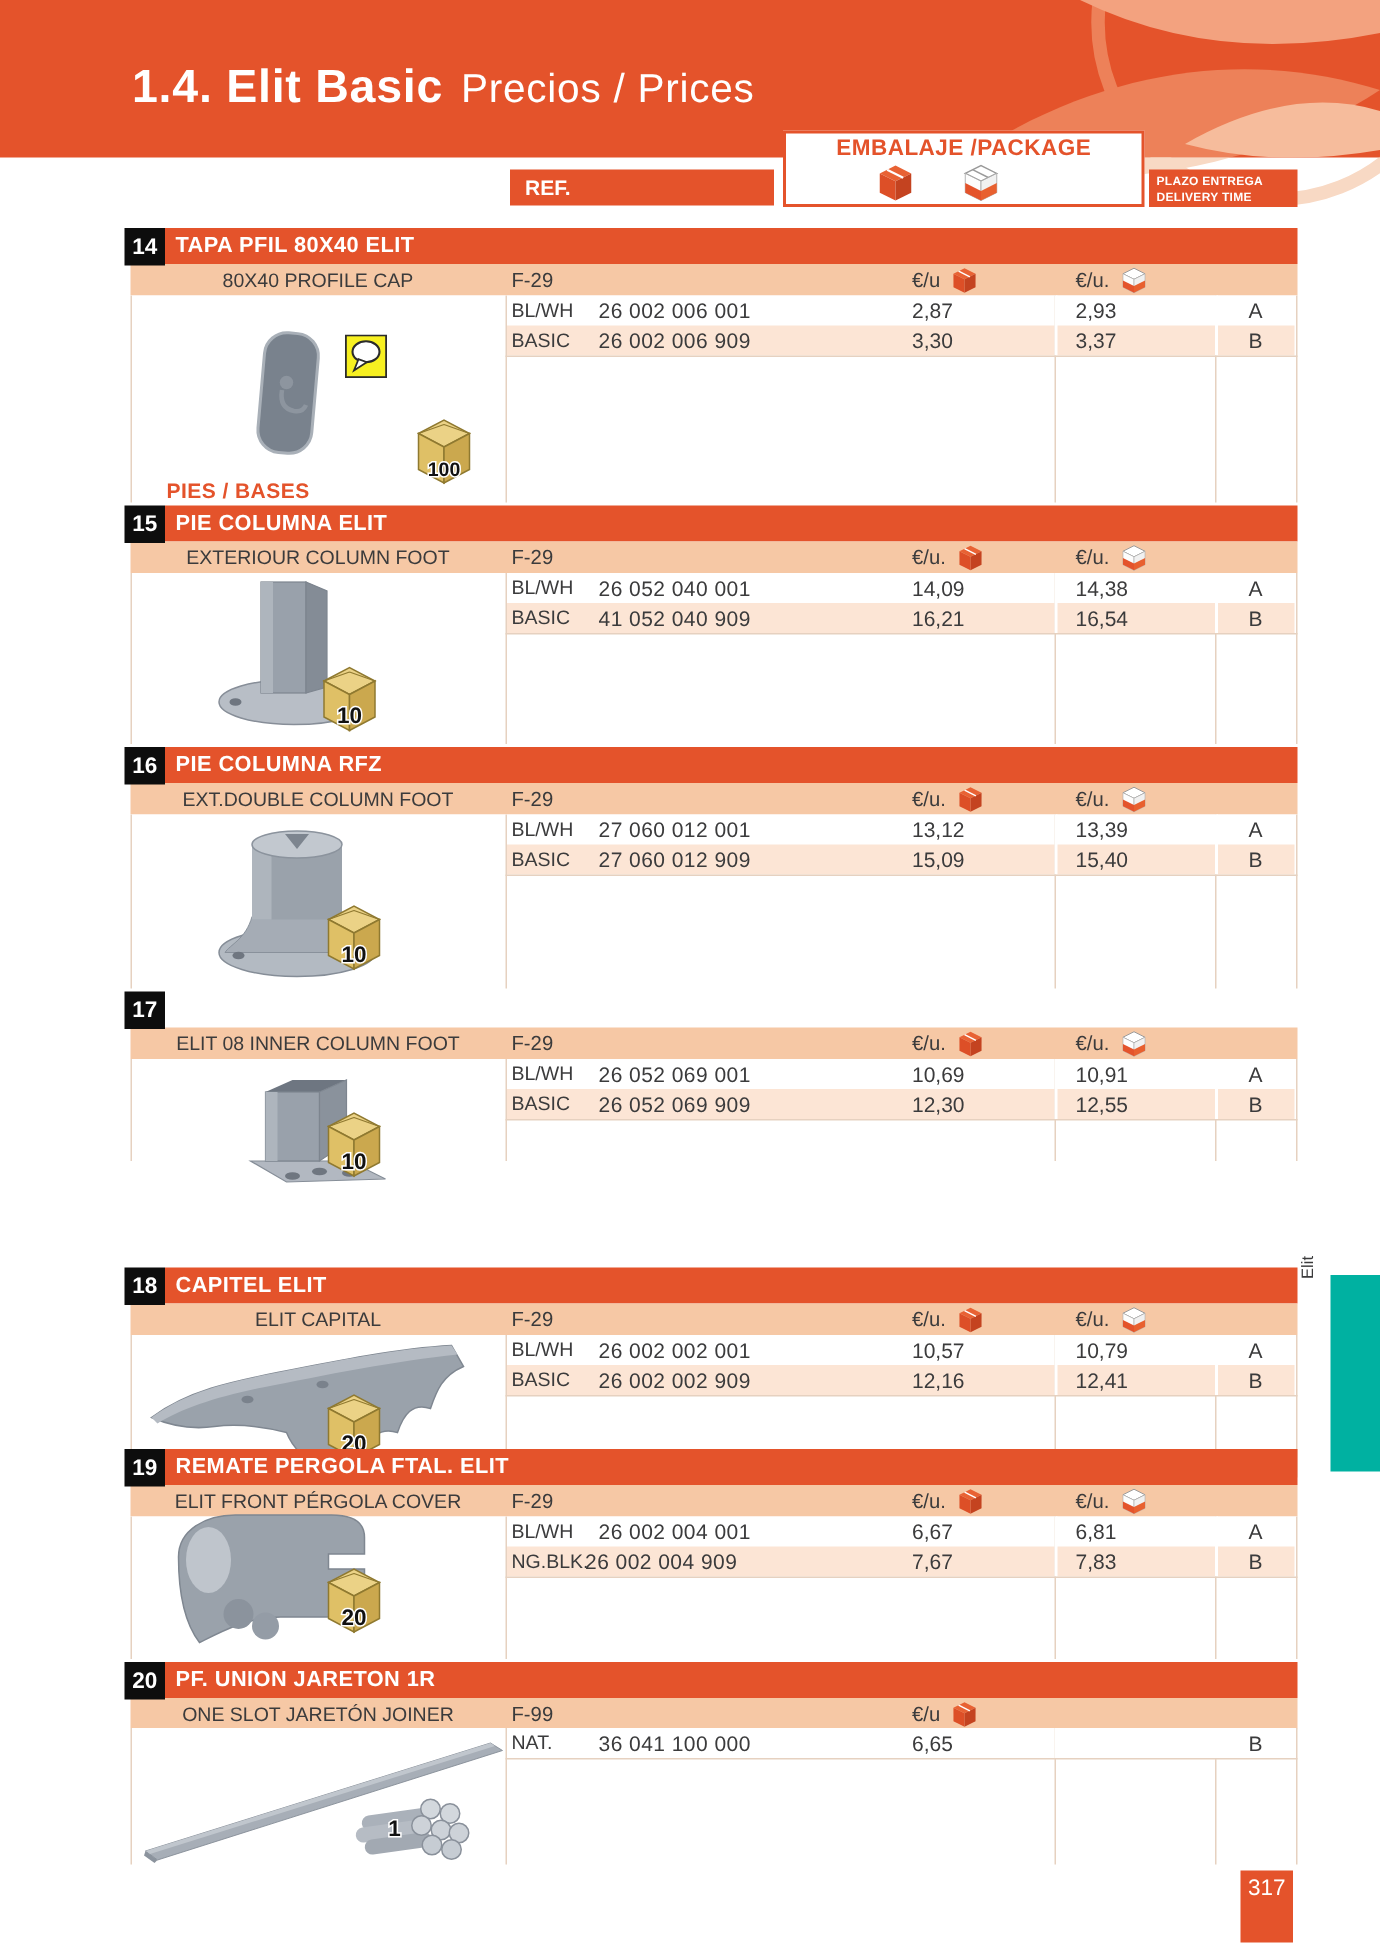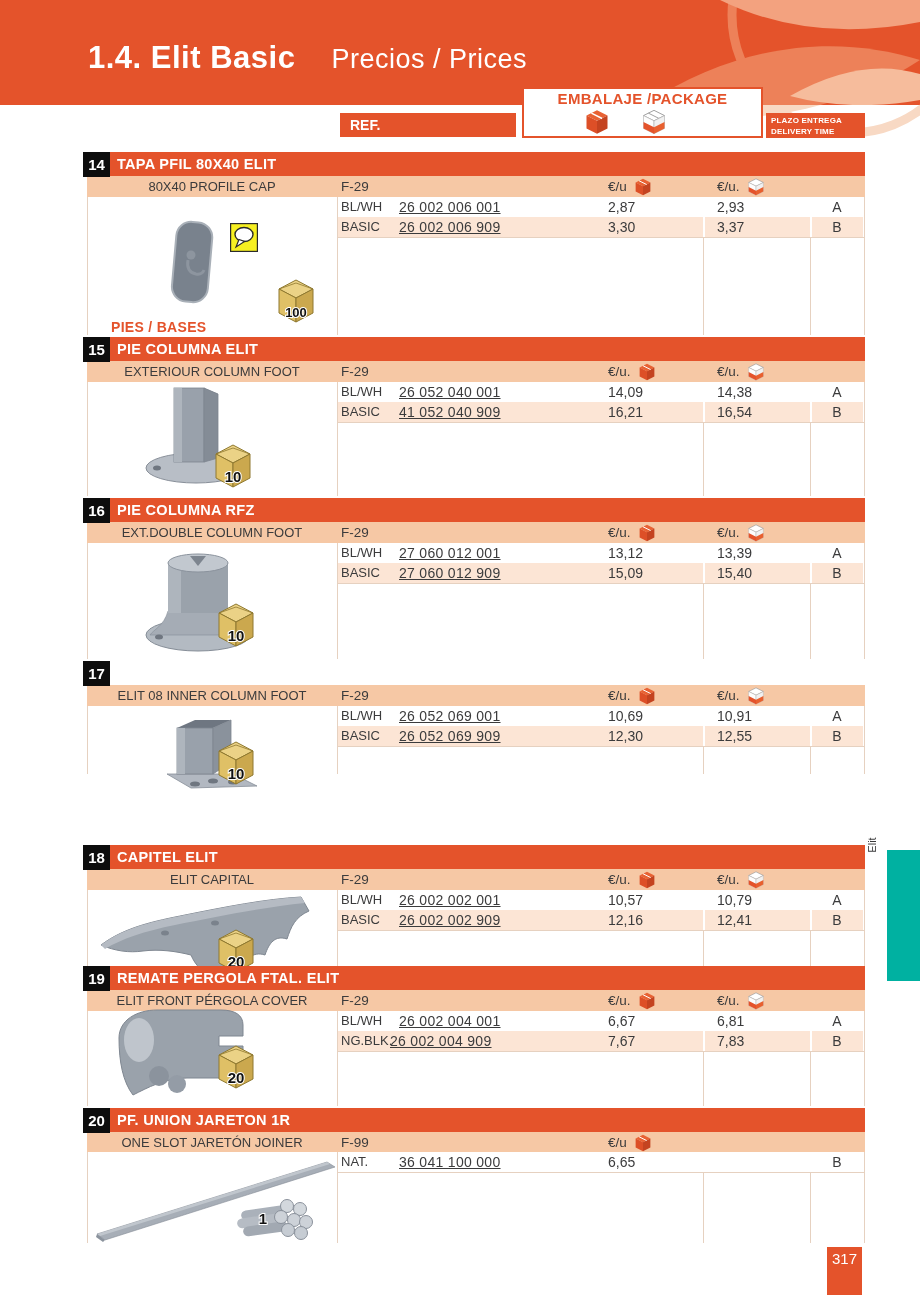--- a/index.html
+++ b/index.html
@@ -3,21 +3,21 @@
 <meta charset="utf-8">
 <style>
   html,body{margin:0;padding:0;background:#fff;}
   .page{position:relative;width:920px;height:1301px;overflow:hidden;
         font-family:"Liberation Sans",sans-serif;color:#3b3b3c;background:#fff;}
   
   .band{position:absolute;left:0;top:0;width:920px;height:105px;background:#E4532B;}
   .band h1{position:absolute;left:88px;top:40px;margin:0;color:#fff;font-weight:400;
            display:flex;align-items:baseline;gap:12px;white-space:nowrap;}
   .t1{font-size:31px;font-weight:700;letter-spacing:.5px;}
-  .t2{font-size:27px;font-weight:400;letter-spacing:.5px;margin-left:24px;}
+  .t2{font-size:27px;font-weight:400;letter-spacing:.5px;}
   .swirl{position:absolute;left:600px;top:0;width:320px;height:175px;pointer-events:none;}
   
   .refbar{position:absolute;left:340px;top:113px;width:176px;height:24px;background:#E4532B;
           color:#fff;font-size:14px;font-weight:700;line-height:24px;padding-left:10px;box-sizing:border-box;}
   .pkgbox{position:absolute;left:522px;top:87px;width:241px;height:51px;background:#fff;
           border:2px solid #E4532B;box-sizing:border-box;}
   .pkgtitle{color:#E4532B;font-size:15px;font-weight:700;text-align:center;margin-top:1px;letter-spacing:.3px;}
   .pkgicon{position:absolute;top:19px;width:26px;height:28px;}
   .pkgicon.i1{left:60px;} .pkgicon.i2{left:117px;}
   .plazo{position:absolute;left:766px;top:113px;width:99px;height:25px;background:#E4532B;color:#fff;
@@ -37,21 +37,21 @@
   .hrow{position:absolute;left:4px;right:0;top:24px;height:21px;background:#F6C8A5;font-size:13.5px;line-height:21px;}
   .hname{position:absolute;left:0;width:250px;text-align:center;font-size:13px;}
   .hfam{position:absolute;left:254px;}
   .hunit{position:absolute;display:flex;align-items:center;gap:7px;height:21px;}
   .u1{left:521px;} .u2{left:630px;}
   .hunit svg{width:18px;height:20px;flex:none;}
   .body{position:absolute;left:0;right:0;top:45px;bottom:2px;background:#fff;}
   .row{position:absolute;left:255px;width:525px;height:20px;font-size:14px;line-height:20px;}
   .row.odd{background:#FCE5D5;}
   .cf{position:absolute;left:3px;font-size:13px;}
-  .cc{position:absolute;left:61px;letter-spacing:.3px;text-decoration:underline;}
+  .cc{position:absolute;left:61px;letter-spacing:.3px;}
   .cp1{position:absolute;left:270px;}
   .cp2{position:absolute;left:379px;}
   .cd{position:absolute;left:472px;width:54px;text-align:center;}
   .vl{position:absolute;top:0;bottom:0;width:1px;background:#e6d1c0;}
   .vlw{position:absolute;width:2px;background:#fff;top:0;}
   .hl{position:absolute;left:254px;right:0;height:1px;background:#e6d1c0;}
   .pimg{position:absolute;}
   .qbox{position:absolute;width:40px;height:52px;}
   .qnum{font-family:"Liberation Sans",sans-serif;font-size:15px;font-weight:700;fill:#111;
         stroke:#fff;stroke-width:2px;paint-order:stroke;text-anchor:middle;}

